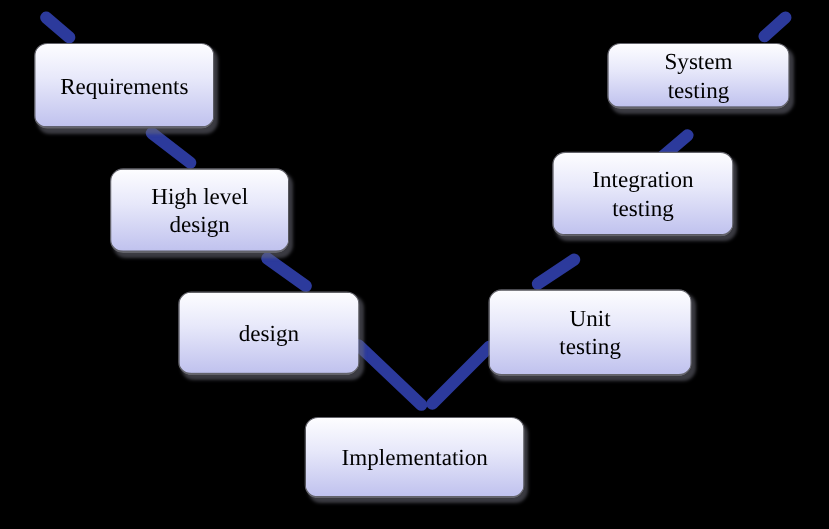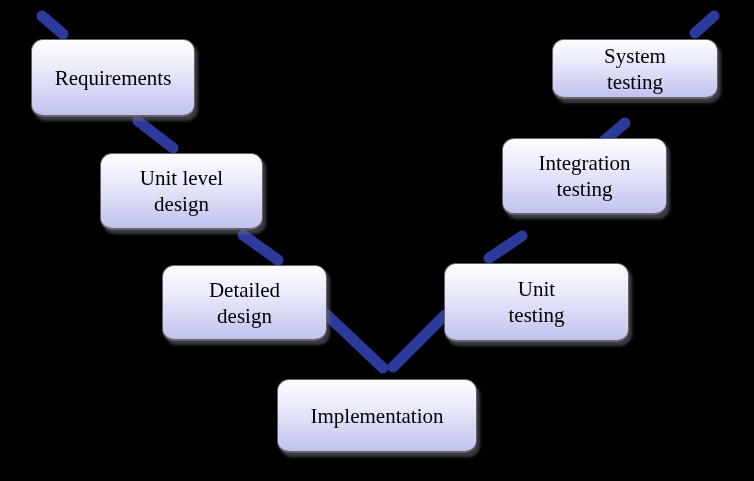--- a/index.html
+++ b/index.html
@@ -60,25 +60,24 @@
       <line x1="393" y1="367" x2="445" y2="315" stroke="#2c3a9c" stroke-width="11" stroke-linecap="round"></line>
       <line x1="489" y1="258" x2="522" y2="236" stroke="#2c3a9c" stroke-width="11" stroke-linecap="round"></line>
       <line x1="598" y1="146" x2="625" y2="123" stroke="#2c3a9c" stroke-width="11" stroke-linecap="round"></line>
       <line x1="695" y1="33" x2="714" y2="16" stroke="#2c3a9c" stroke-width="11" stroke-linecap="round"></line>
     </svg>
   <div id="node-layer">
       <div class="node" style="left: 31px; top: 39px; width: 164px; height: 78px; background: linear-gradient(rgb(253, 253, 255) 0%, rgb(231, 232, 250) 42%, rgb(192, 194, 238) 100%); border-color: rgb(99, 99, 107);">
         <div class="node-line" style="color: rgb(0, 0, 0);">Requirements</div>
       </div>
       <div class="node" style="left: 100px; top: 153px; width: 163px; height: 77px; background: linear-gradient(rgb(253, 253, 255) 0%, rgb(231, 232, 250) 42%, rgb(192, 194, 238) 100%); border-color: rgb(99, 99, 107);">
-        <div class="node-line" style="color: rgb(0, 0, 0);">Unit level</div>
+        <div class="node-line" style="color: rgb(0, 0, 0);">High level</div>
         <div class="node-line" style="color: rgb(0, 0, 0);">design</div>
       </div>
       <div class="node" style="left: 162px; top: 265px; width: 165px; height: 76px; background: linear-gradient(rgb(253, 253, 255) 0%, rgb(231, 232, 250) 42%, rgb(192, 194, 238) 100%); border-color: rgb(99, 99, 107);">
-        <div class="node-line" style="color: rgb(0, 0, 0);">Detailed</div>
         <div class="node-line" style="color: rgb(0, 0, 0);">design</div>
       </div>
       <div class="node" style="left: 277px; top: 379px; width: 200px; height: 74px; background: linear-gradient(rgb(253, 253, 255) 0%, rgb(231, 232, 250) 42%, rgb(192, 194, 238) 100%); border-color: rgb(99, 99, 107);">
         <div class="node-line" style="color: rgb(0, 0, 0);">Implementation</div>
       </div>
       <div class="node" style="left: 444px; top: 263px; width: 185px; height: 79px; background: linear-gradient(rgb(253, 253, 255) 0%, rgb(231, 232, 250) 42%, rgb(192, 194, 238) 100%); border-color: rgb(99, 99, 107);">
         <div class="node-line" style="color: rgb(0, 0, 0);">Unit</div>
         <div class="node-line" style="color: rgb(0, 0, 0);">testing</div>
       </div>
       <div class="node" style="left: 502px; top: 138px; width: 165px; height: 77px; background: linear-gradient(rgb(253, 253, 255) 0%, rgb(231, 232, 250) 42%, rgb(192, 194, 238) 100%); border-color: rgb(99, 99, 107);">

